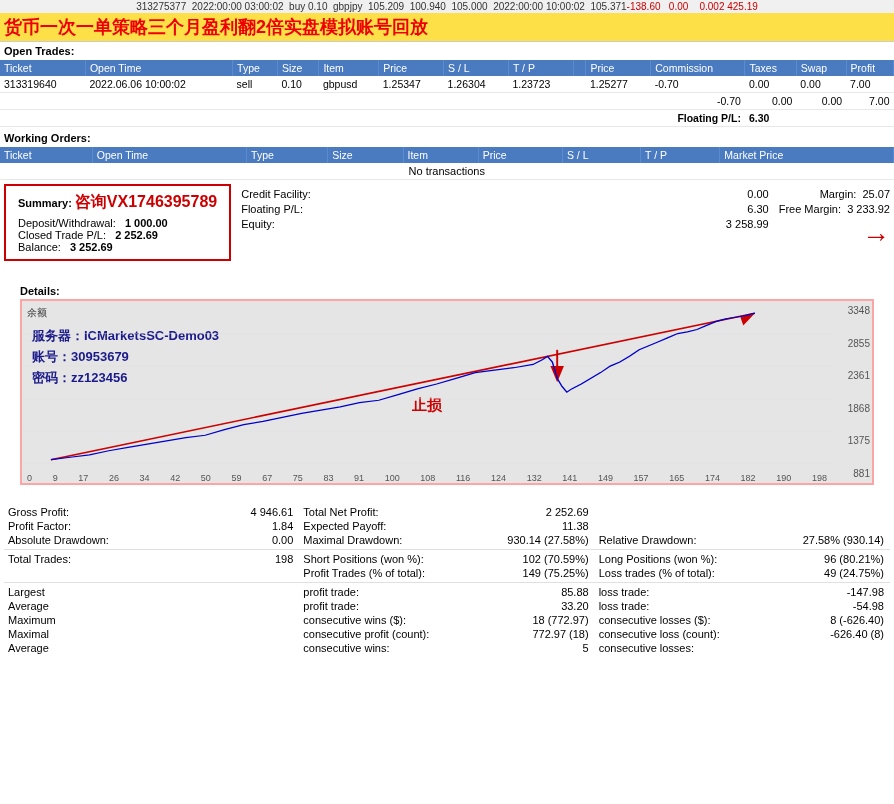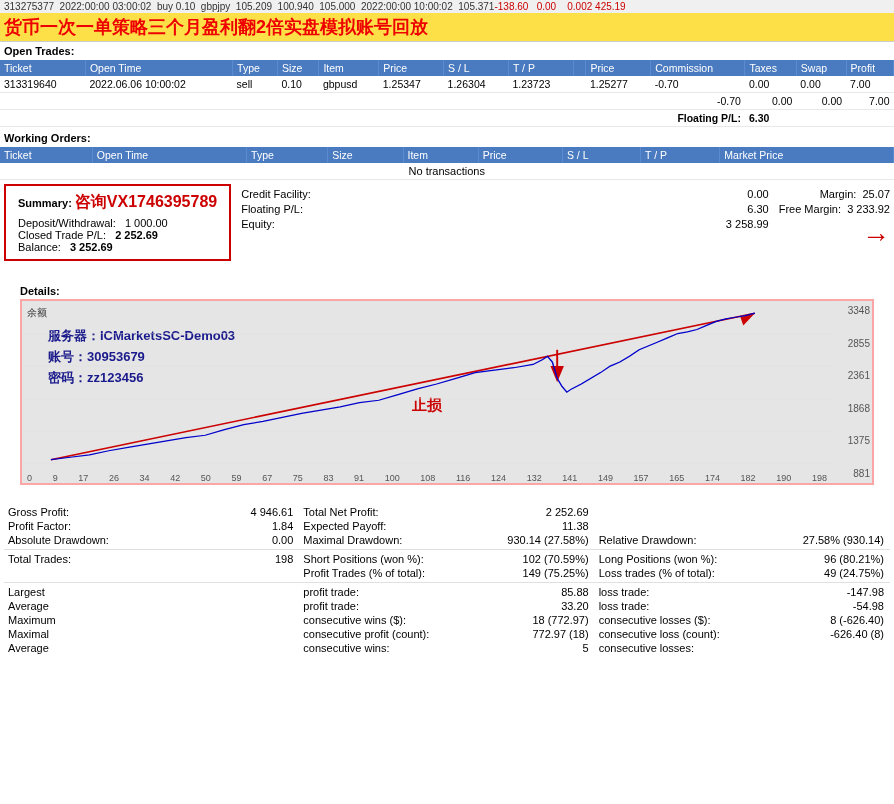--- a/index.html
+++ b/index.html
@@ -13,21 +13,21 @@
       align-items: center;
     }
     .title-red { color: #e00; font-size: 18px; font-weight: bold; }
     
     .prev-row {
       display: flex;
       background: #f0f0f0;
       font-size: 10px;
       padding: 1px 4px;
       color: #333;
-      justify-content: flex-start;
+      justify-content: center;
     }
     
     .section-header {
       background: #fff;
       font-weight: bold;
       padding: 3px 4px;
       font-size: 11px;
     }
     
     table.trade-table {
@@ -71,21 +71,21 @@
     .chart-container {
       position: relative;
       border: 2px solid #fca5a5;
       height: 186px;
       background: #e5e5e5;
       overflow: hidden;
     }
     .chart-overlay-text {
       position: absolute;
       top: 5px;
-      left: 26px;
+      left: 10px;
       font-size: 13px;
       color: #1a1a8c;
       font-weight: bold;
       line-height: 1.6;
     }
     .chart-stop-loss {
       position: absolute;
       top: 95px;
       left: 390px;
       color: #cc0000;
@@ -240,21 +240,21 @@
 
 <div style="padding: 4px;">
   <div style="display:flex; align-items:flex-start; gap:10px;">
     <div style="border: 2px solid #cc0000; padding: 6px 12px; display:inline-block;">
       <div>
         <span style="font-weight:bold;">Summary:</span>
         <span style="color:#cc0000; font-size:16px; font-weight:bold;">咨询VX1746395789</span>
       </div>
       <div style="margin-top:4px; font-size:11px;">
         <span style="margin-right:6px;">Deposit/Withdrawal:</span>
-        <span style="font-weight:normal;">1 000.00</span>
+        <span style="font-weight:bold;">1 000.00</span>
       </div>
       <div style="font-size:11px;">
         <span style="margin-right:6px;">Closed Trade P/L:</span>
         <span style="font-weight:bold;">2 252.69</span>
       </div>
       <div style="font-size:11px;">
         <span style="margin-right:6px;">Balance:</span>
         <span style="font-weight:bold;">3 252.69</span>
       </div>
     </div>

